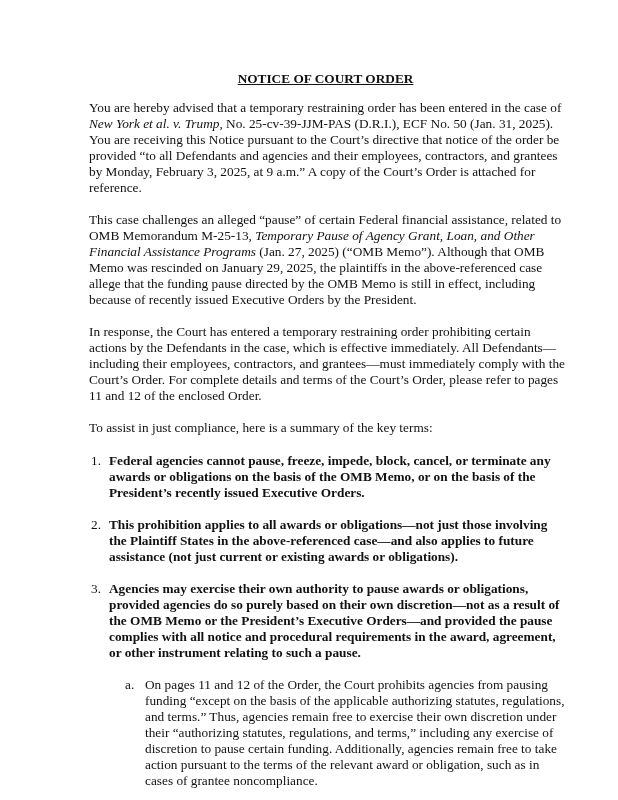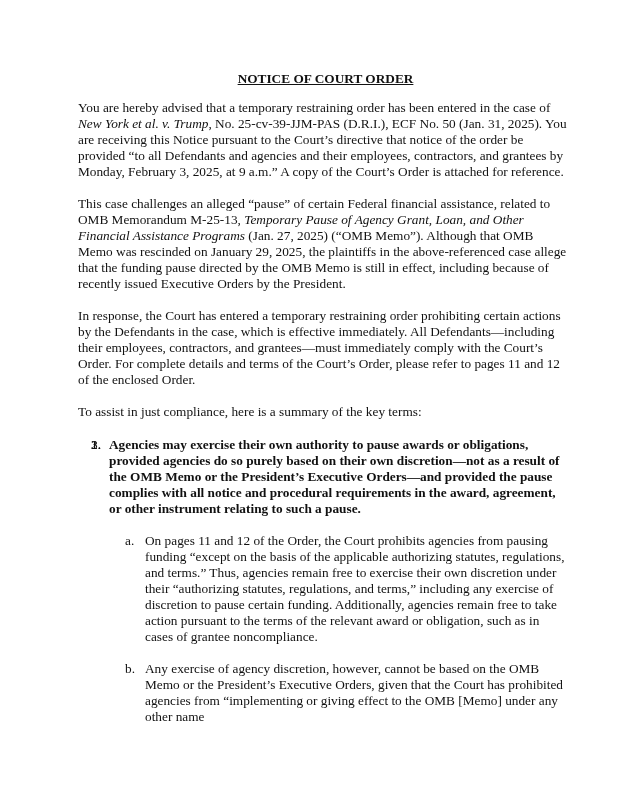--- a/index.html
+++ b/index.html
@@ -17,21 +17,21 @@
     line-height: 16px;
   }
   .title {
     text-align: center;
     font-weight: bold;
     text-decoration: underline;
     margin: 0 0 13px 0;
     font-size: 13.3px;
     padding-left: 10px;
   }
-  p { margin: 0 0 16px 5px; }
+  p { margin: 0 0 16px 16px; }
   .list { margin: 0; padding: 0; list-style: none; }
   .item {
     position: relative;
     padding-left: 36px;
     margin: 0 0 16px 0;
     font-weight: bold;
   }
   .item .num {
     position: absolute; left: 18px; top: 0;
     font-weight: normal;
@@ -55,23 +55,25 @@
 
   <p><span>This case challenges an alleged “pause” of certain Federal financial assistance, related to OMB Memorandum M-25-13, </span><i>Temporary Pause of Agency Grant, Loan, and Other Financial Assistance Programs</i><span> (Jan. 27, 2025) (“OMB Memo”).  Although that OMB Memo was rescinded on January 29, 2025, the plaintiffs in the above-referenced case allege that the funding pause directed by the OMB Memo is still in effect, including because of recently issued Executive Orders by the President.</span></p>
 
   <p>In response, the Court has entered a temporary restraining order prohibiting certain actions by the Defendants in the case, which is effective immediately.  All Defendants—including their employees, contractors, and grantees—must immediately comply with the Court’s Order.  For complete details and terms of the Court’s Order, please refer to pages 11 and 12 of the enclosed Order.</p>
 
   <p style="margin-bottom:17px">To assist in just compliance, here is a summary of the key terms:</p>
 
   <ol class="list">
     <li class="item">
       <span class="num">1.</span>
+      <span>Federal agencies cannot pause, freeze, impede, block, cancel, or terminate any awards or obligations on the basis of the OMB Memo, or on the basis of the President’s recently issued Executive Orders.</span>
     </li>
     <li class="item">
       <span class="num">2.</span>
+      <span>This prohibition applies to all awards or obligations—not just those involving the Plaintiff States in the above-referenced case—and also applies to future assistance (not just current or existing awards or obligations).</span>
     </li>
     <li class="item">
       <span class="num">3.</span>
       <span>Agencies may exercise their own authority to pause awards or obligations, provided agencies do so purely based on their own discretion—not as a result of the OMB Memo or the President’s Executive Orders—and provided the pause complies with all notice and procedural requirements in the award, agreement, or other instrument relating to such a pause.</span>
       <ol class="sub">
         <li class="subitem">
           <span class="num">a.</span>
           <span>On pages 11 and 12 of the Order, the Court prohibits agencies from pausing funding “except on the basis of the applicable authorizing statutes, regulations, and terms.”  Thus, agencies remain free to exercise their own discretion under their “authorizing statutes, regulations, and terms,” including any exercise of discretion to pause certain funding.  Additionally, agencies remain free to take action pursuant to the terms of the relevant award or obligation, such as in cases of grantee noncompliance.</span>
         </li>
         <li class="subitem">

